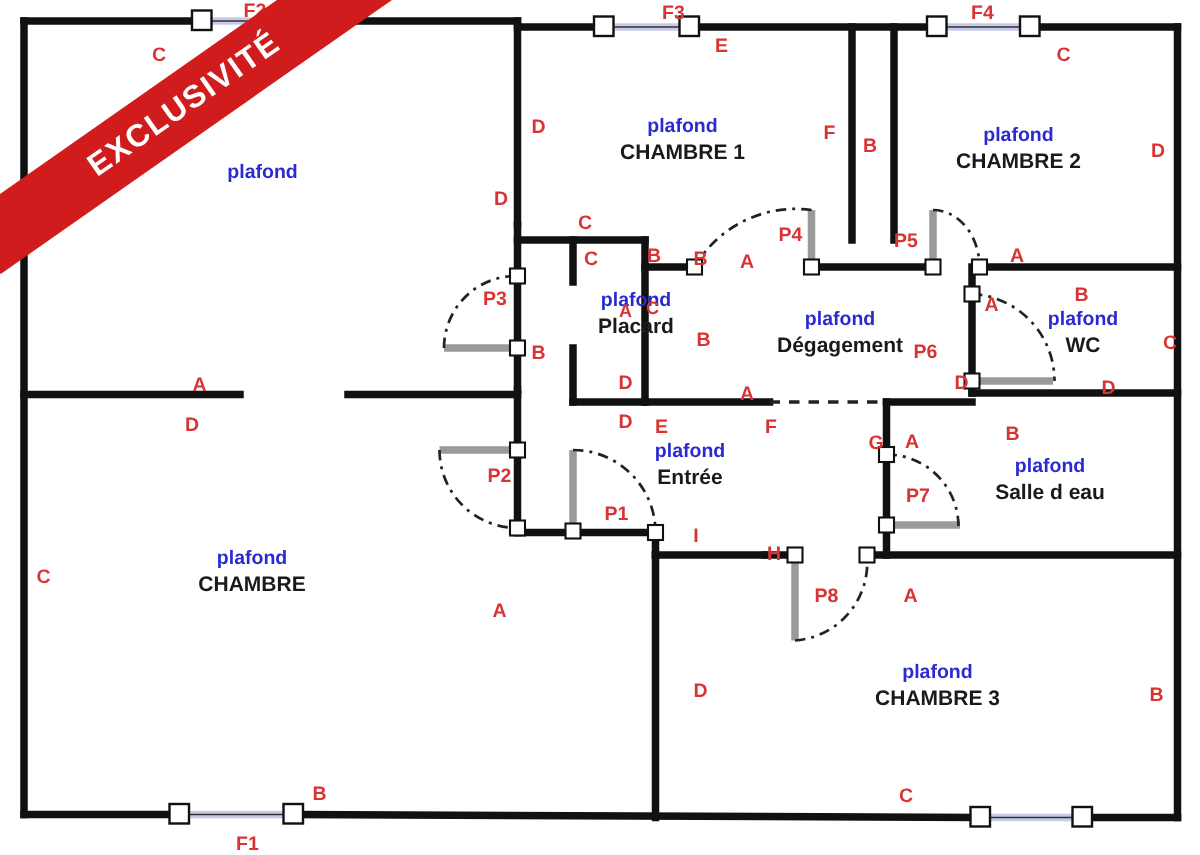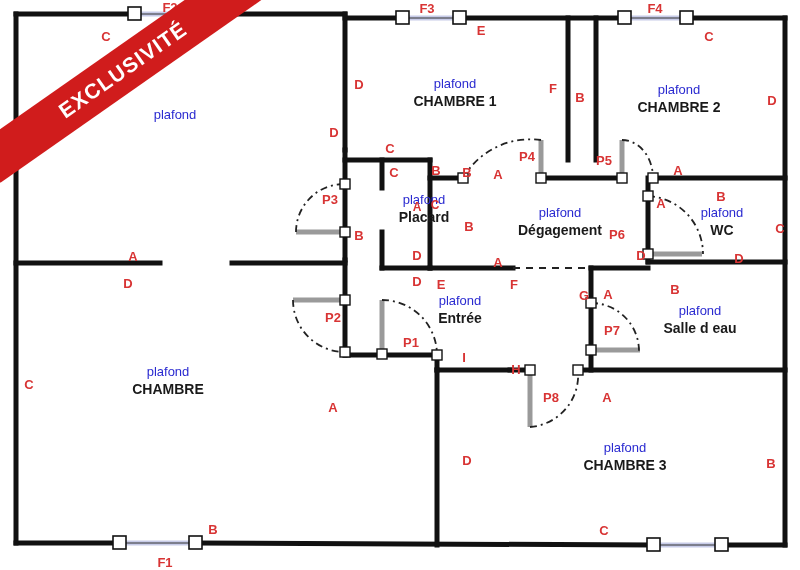--- a/index.html
+++ b/index.html
@@ -15,21 +15,21 @@
   
   .lbl{position:absolute;white-space:nowrap;}
   .room{
     text-align:center;
     transform:translate(-50%,-50%);
     line-height:1.28;
   }
   .room .plafond{
     display:block;
     color:#2a2ad0;
-    font-weight:normal;
+    font-weight:bold;
     font-size:13px;
   }
   .room .rname{
     display:block;
     color:#1a1a1a;
     font-weight:bold;
     font-size:14px;
   }
   .mark{
     color:#d83434;
@@ -261,21 +261,21 @@
     <span class="plafond">plafond</span>
     <span class="rname">CHAMBRE</span>
   </div>
   <div class="lbl room" style="left:625px;top:457px">
     <span class="plafond">plafond</span>
     <span class="rname">CHAMBRE 3</span>
   </div>
 
   <div class="lbl mark" style="left:165px;top:562px">F1</div>
   <div class="lbl mark" style="left:170px;top:7px">F2</div>
-  <div class="lbl mark" style="left:427px;top:8px">F3</div>
+  <div class="lbl mark" style="left:449px;top:8px">F3</div>
   <div class="lbl mark" style="left:655px;top:8px">F4</div>
   <div class="lbl mark" style="left:687px;top:580px">F5</div>
 
   <div class="lbl mark" style="left:411px;top:342px">P1</div>
   <div class="lbl mark" style="left:333px;top:317px">P2</div>
   <div class="lbl mark" style="left:330px;top:199px">P3</div>
   <div class="lbl mark" style="left:527px;top:156px">P4</div>
   <div class="lbl mark" style="left:604px;top:160px">P5</div>
   <div class="lbl mark" style="left:617px;top:234px">P6</div>
   <div class="lbl mark" style="left:612px;top:330px">P7</div>

